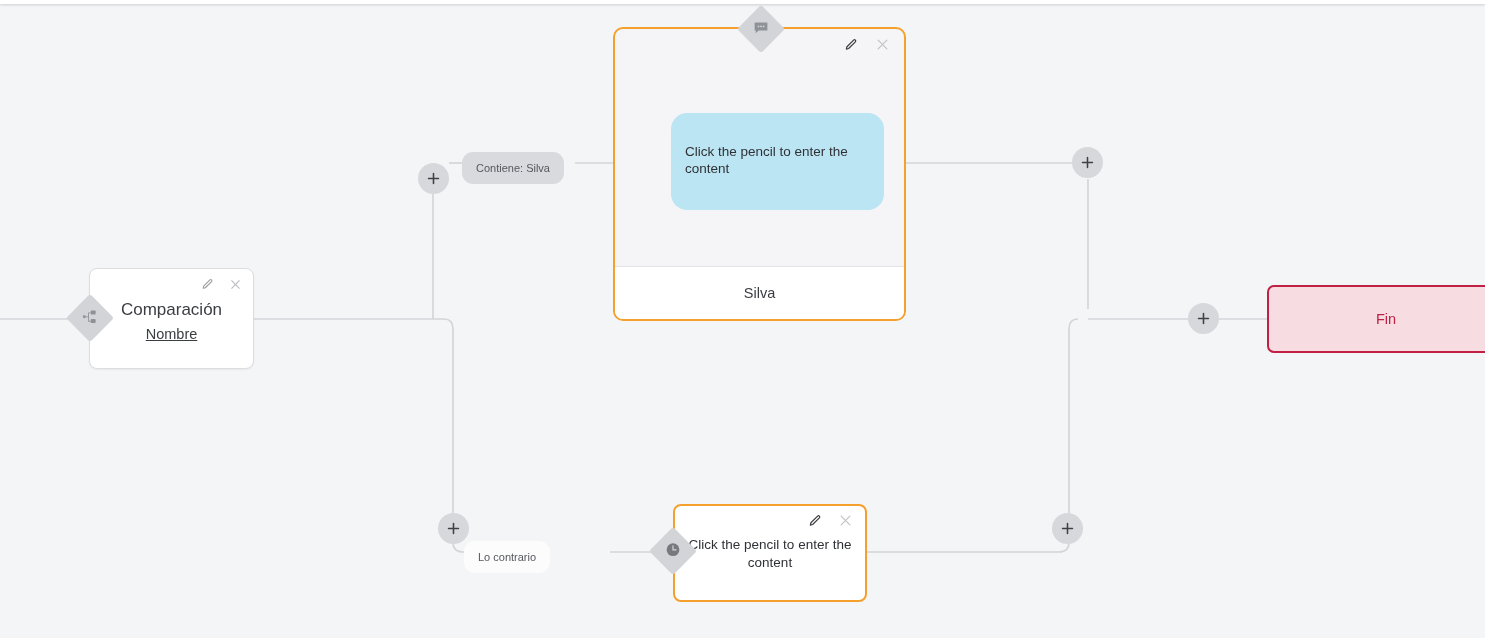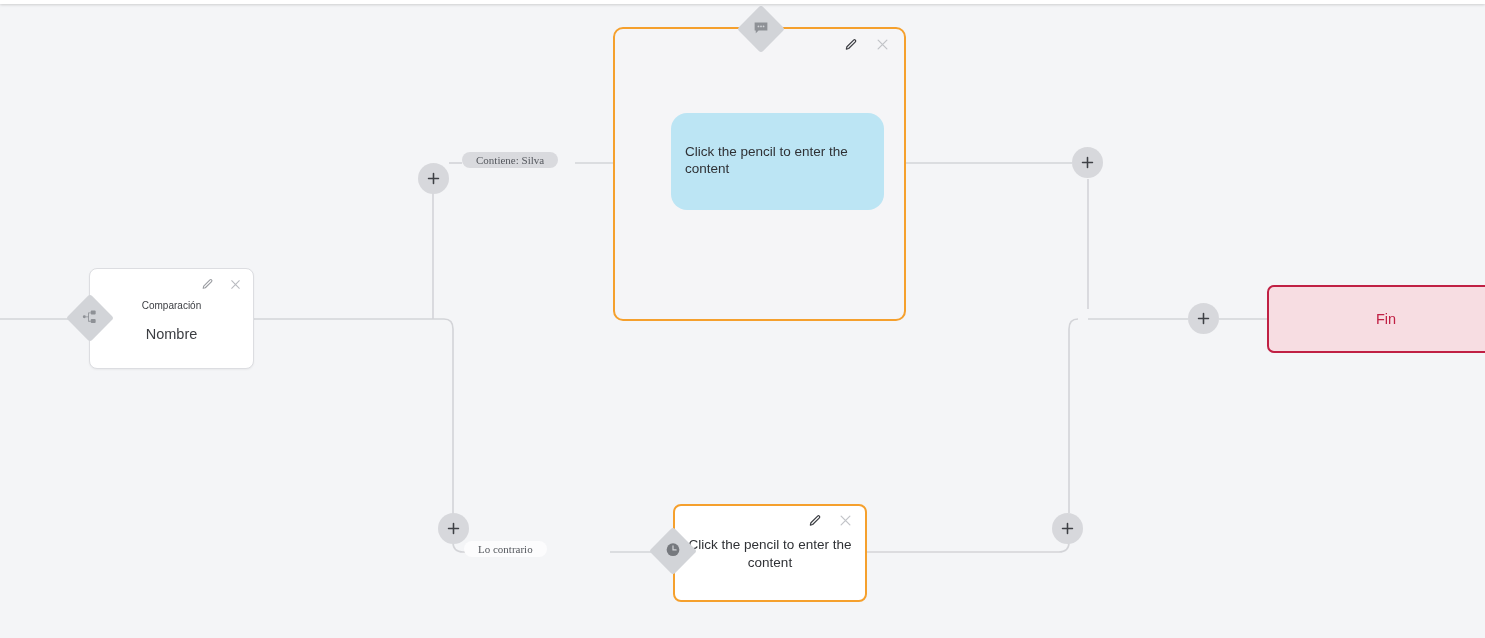--- a/index.html
+++ b/index.html
@@ -40,25 +40,25 @@
     border: 1px solid #dcdde1;
     border-radius: 8px;
     box-shadow: 0 1px 2px rgba(0,0,0,0.05);
   }
   #node-comparacion .card-icons {
     position: absolute; top: 8px; right: 11px;
     display: flex; align-items: center; gap: 15px;
   }
   #node-comparacion .ctitle {
     position: absolute; left: 0; right: 0; top: 31px;
-    text-align: center; font-size: 10px; color: #3b3d42;
+    text-align: center; font-size: 17px; color: #3b3d42;
   }
   #node-comparacion .csub {
     position: absolute; left: 0; right: 0; top: 57px;
-    text-align: center; font-size: 14.5px; color: #3b3d42;
+    text-align: center; font-size: 14.5px; color: #3b3d42; text-decoration: underline;
   }
 
   
   .diamond {
     position: absolute;
     width: 34px; height: 34px;
     background: #d2d4d8;
     transform: rotate(45deg);
     border-radius: 3px;
     z-index: 20;
@@ -149,23 +149,22 @@
 
   
   .edge-label {
     position: absolute;
     z-index: 15;
     border-radius: 11px;
     font-size: 11px;
     color: #55585e;
     display: flex; align-items: center; justify-content: center;
     padding: 0 14px;
-    height: 16px;
+    height: 32px;
     white-space: nowrap;
-    font-family: Liberation Serif, serif;
   }
   #label-contiene {
     left: 462px; top: 152px;
     background: #d9dade;
   }
   #label-contrario {
     left: 464px; top: 541px;
     background: #fcfcfd;
   }
 </style>
@@ -243,20 +242,21 @@
       </span>
       <span style="cursor:pointer">
         <svg width="15" height="15" viewBox="0 0 24 24" fill="none" stroke="#c2c4c8" stroke-width="2" stroke-linecap="round">
           <path d="M5 5 L19 19 M19 5 L5 19"></path>
         </svg>
       </span>
     </div>
     <div class="bubble">
       <div class="btext">Click the pencil to enter the content</div>
     </div>
+    <div class="footer">Silva</div>
   </div>
 
   <div class="diamond" id="diamond-message">
     <span class="dicon">
       <svg width="17" height="17" viewBox="0 0 24 24" fill="#8e9196">
         <path d="M3 4.5h18v11.4H8.6L4.6 20v-4.1H3z"></path>
         <circle cx="8.4" cy="10.2" r="1.25" fill="#d2d4d8"></circle>
         <circle cx="12" cy="10.2" r="1.25" fill="#d2d4d8"></circle>
         <circle cx="15.6" cy="10.2" r="1.25" fill="#d2d4d8"></circle>
       </svg>

